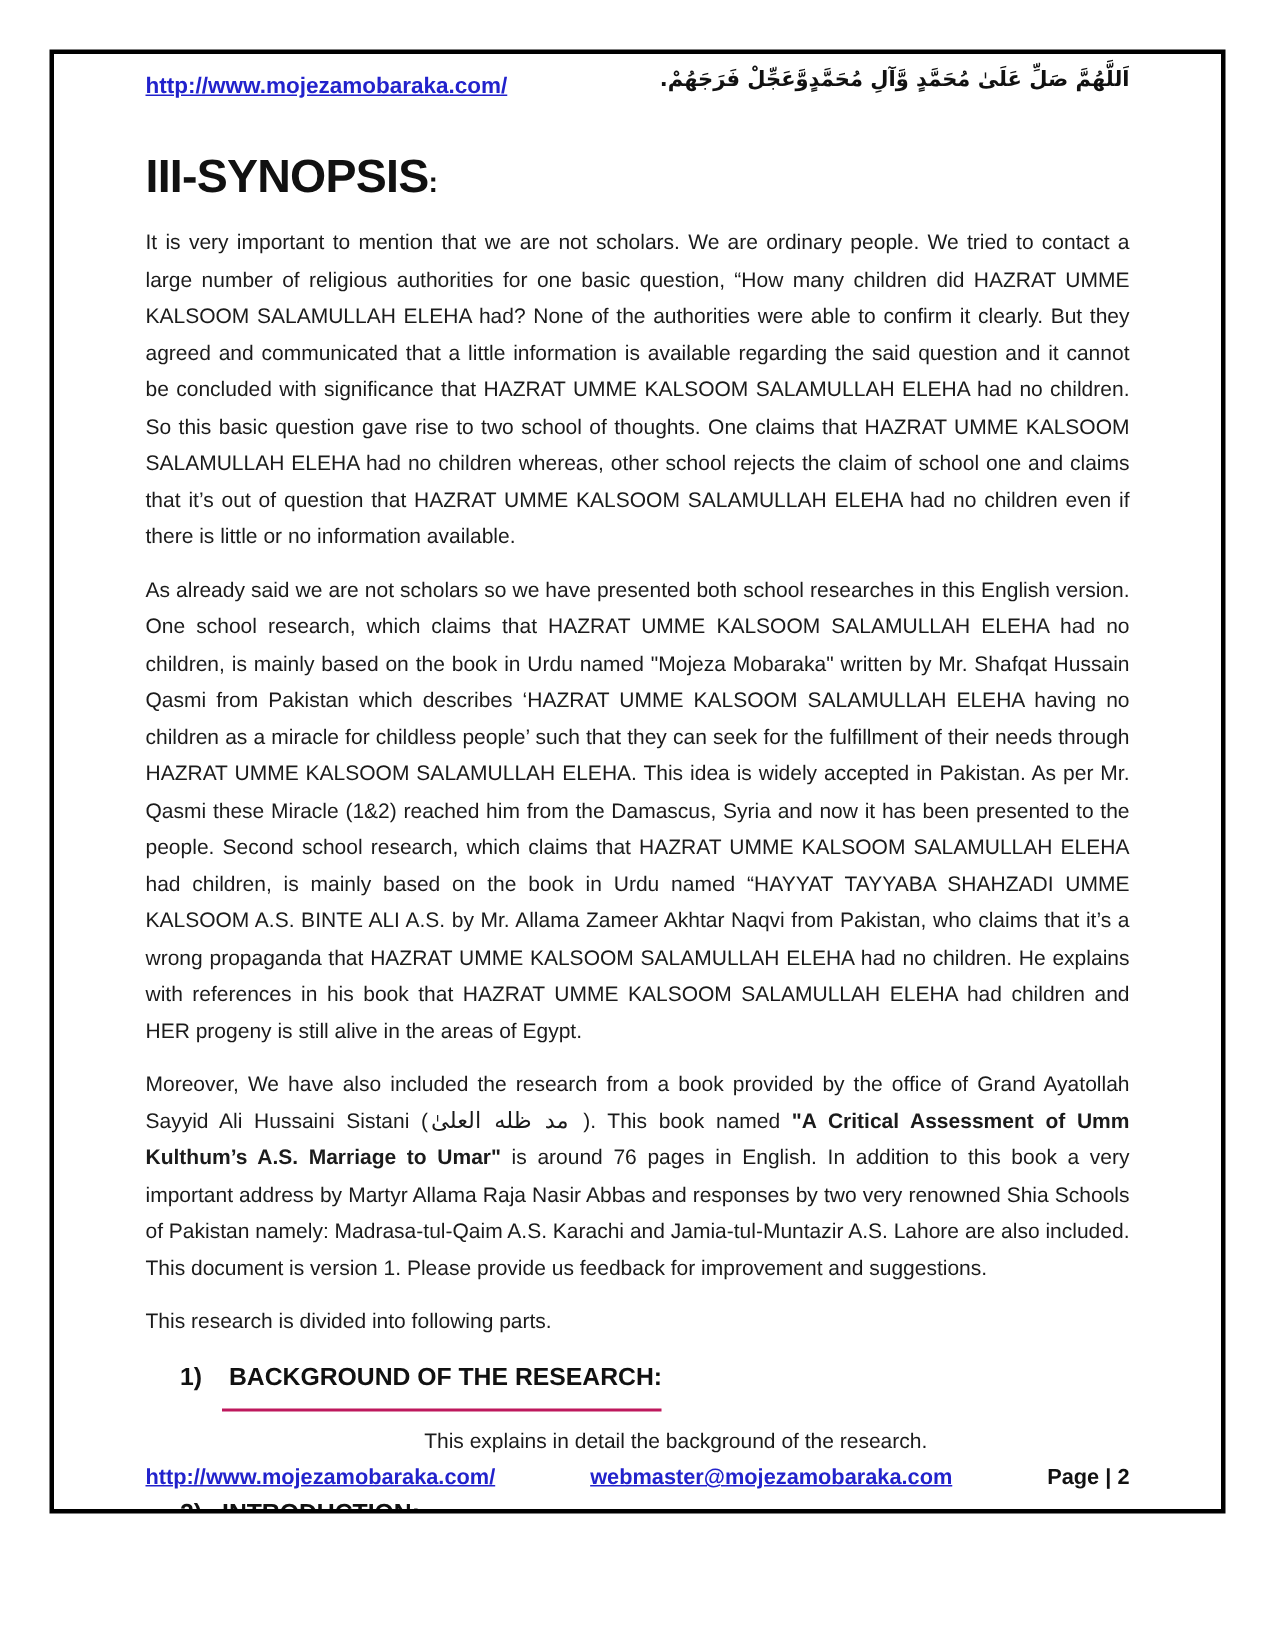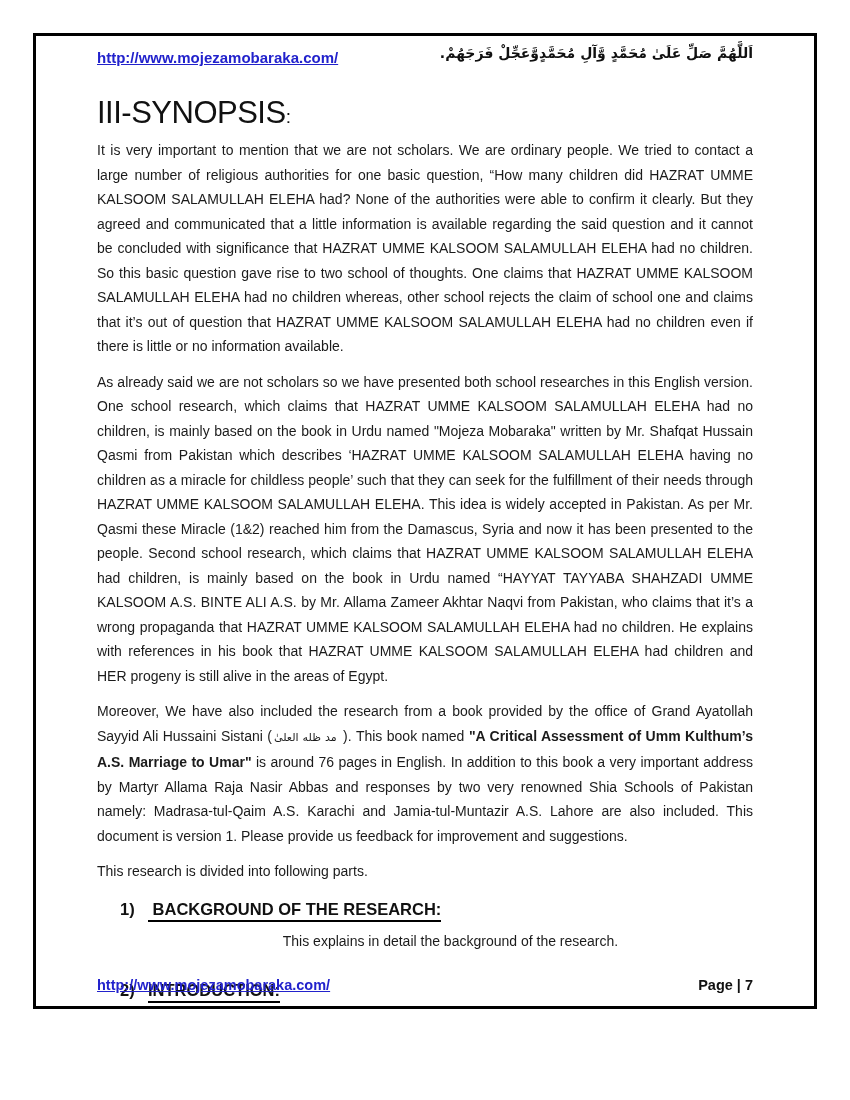--- a/index.html
+++ b/index.html
@@ -32,48 +32,48 @@
   .arabic {
     font-family:"DejaVu Sans", sans-serif;
     direction:rtl; unicode-bidi:isolate;
   }
   .header-arabic {
     font-size:14px; font-weight:bold; color:#111111;
     margin-top:-4px;
   }
   .doc-title {
     margin-top:26px;
-    font-size:31px; font-weight:normal;
+    font-size:31px; font-weight:bold;
     letter-spacing:-0.5px;
-    line-height:42px;
+    line-height:52px;
     color:#111111;
   }
   .doc-title .colon { font-size:19px; letter-spacing:0; }
   p.body {
     font-size:14px; line-height:24.5px;
     text-align:justify;
     margin:0 0 11px 0;
   }
   p.body.first { margin-top:0; }
-  .inline-arabic { font-size:11px; padding:0 2px; }
+  .inline-arabic { font-size:15px; padding:0 2px; }
   .bold-run { font-weight:bold; }
   .intro-line {
     font-size:14px; line-height:24px;
     margin:0 0 17px 0;
   }
   .list-item { margin-left:23px; }
   .list-item.second { margin-top:27px; }
   .li-head {
     display:flex; align-items:baseline;
     font-size:16.5px; font-weight:bold; color:#111111;
   }
   .li-num { width:28px; flex:none; }
   .li-title {
-    border-bottom:2px solid #000000;
-    padding-bottom:1px;
+    border-bottom:2px solid #be185d;
+    padding-bottom:11px;
     white-space:pre-wrap;
   }
   .li-desc {
     margin:7px 0 0 28px;
     font-size:14px; line-height:24.5px;
     text-align:center;
   }
   .footer-row {
     position:absolute; left:61px; right:61px; bottom:13px;
     display:flex; justify-content:space-between; align-items:baseline;
@@ -117,16 +117,17 @@
         <span class="li-num">2)</span>
         <span class="li-title">INTRODUCTION:</span>
       </div>
       <div class="li-desc">This section is divided into details regarding the birth and decease dates of HAZRAT UMME KALSOOM SALAMULLAH ELEHA and also provides information on how to give votive offerings on behalf of HAZRAT UMME KALSOOM SALAMULLAH ELEHA.</div>
     </div>
 
   </div>
 
   <div class="footer-row">
     <a class="footer-link">http://www.mojezamobaraka.com/</a>
-    <span class="page-label">Page | 7</span>
+    <a class="footer-link">webmaster@mojezamobaraka.com</a>
+    <span class="page-label">Page | 2</span>
   </div>
 
 </div>
 
 </body></html>

